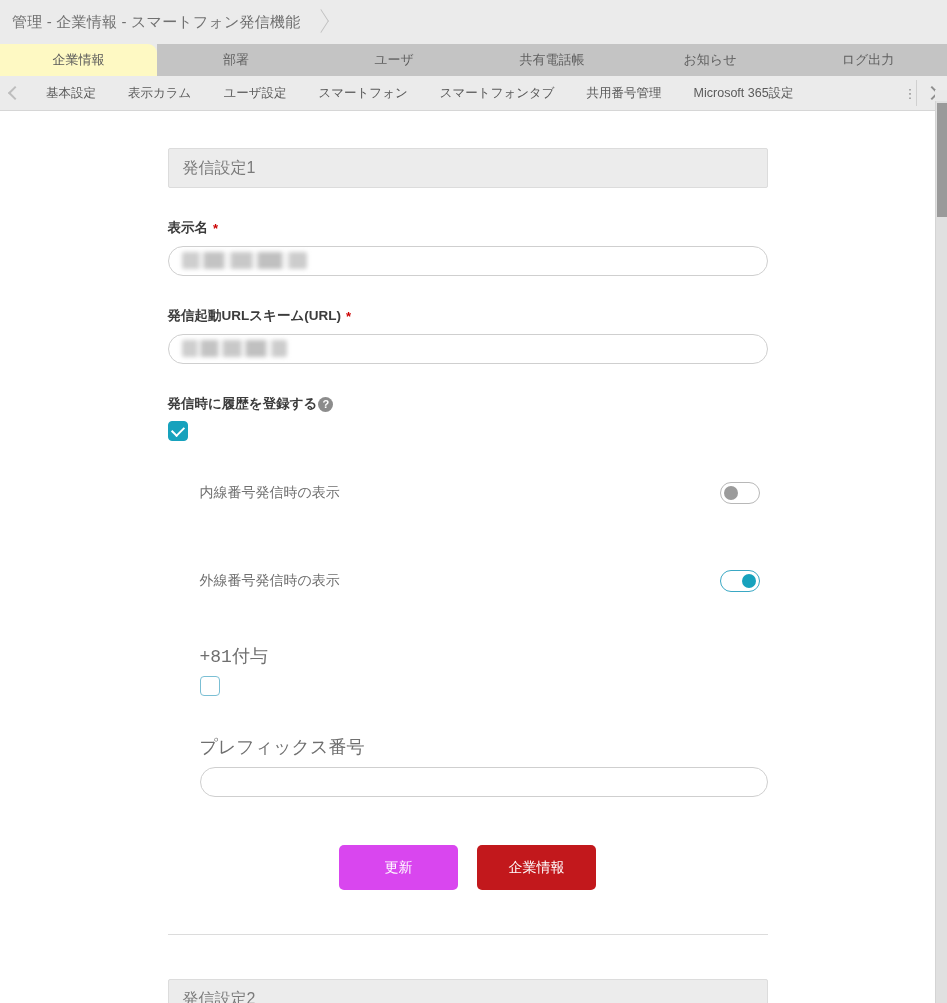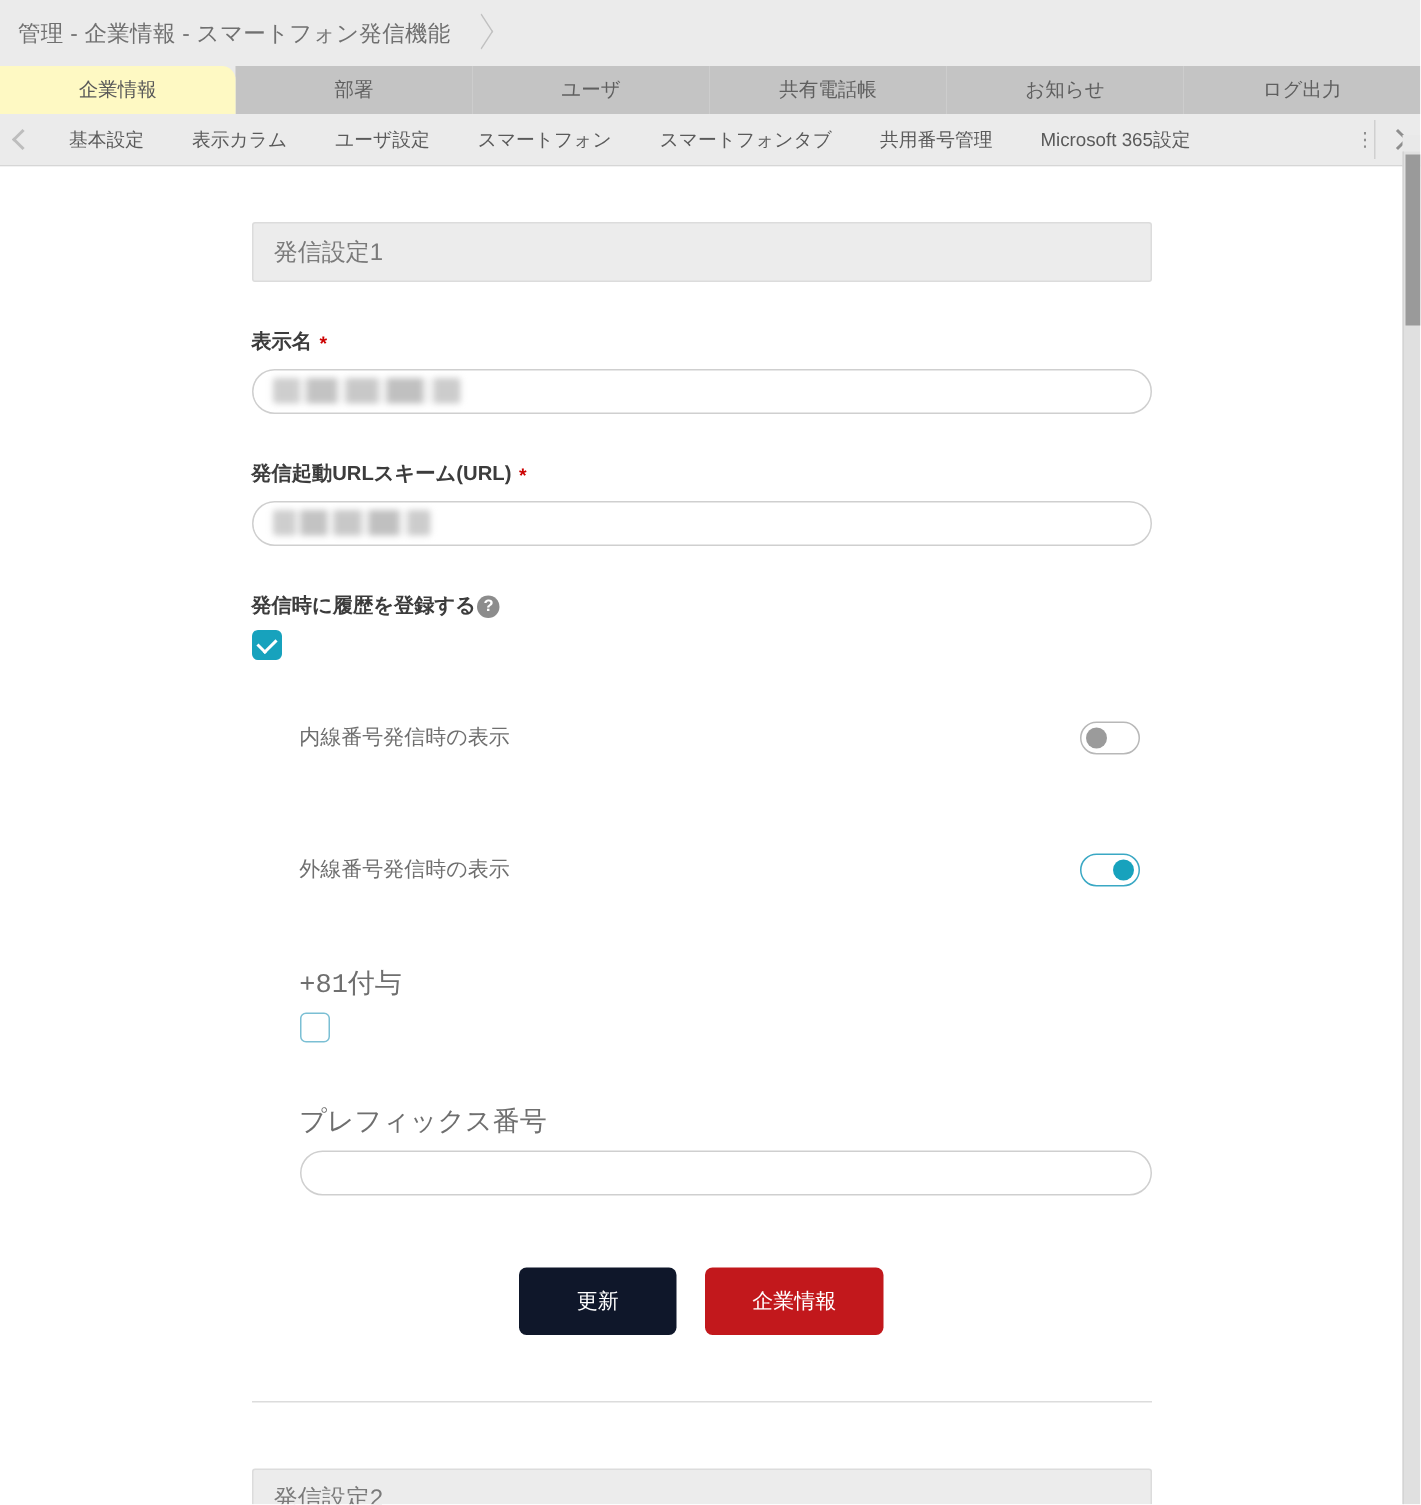--- a/index.html
+++ b/index.html
@@ -331,21 +331,21 @@
     border-radius: 5px;
     color: #ffffff;
     font-size: 14px;
     cursor: pointer;
     font-family: inherit;
     height: 45px;
     display: inline-flex;
     align-items: center;
     justify-content: center;
   }
-  .btn-update { background: #0f172a; width: 105px; }
+  .btn-update { background: #d946ef; width: 119px; }
   .btn-reset  { background: #c2181c; width: 119px; }
 
   .divider {
     height: 1px;
     background: #dcdcdc;
     margin-top: 44px;
   }
 
   
   .scrollbar {

